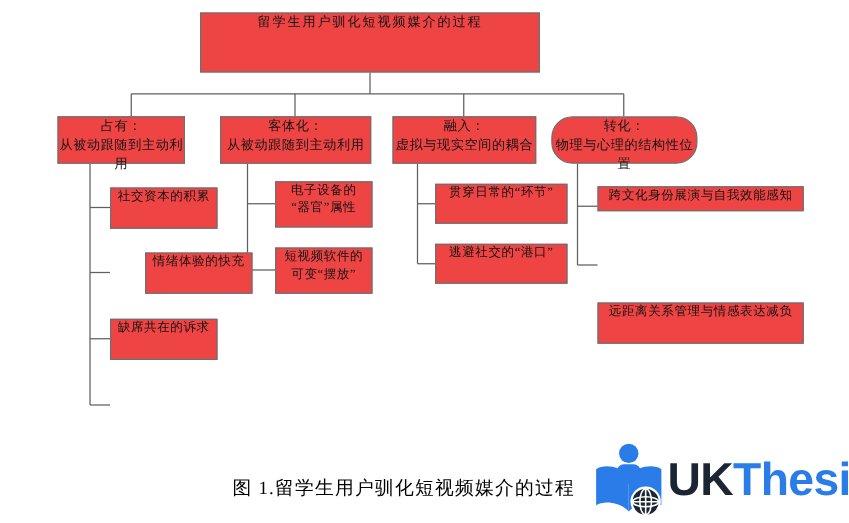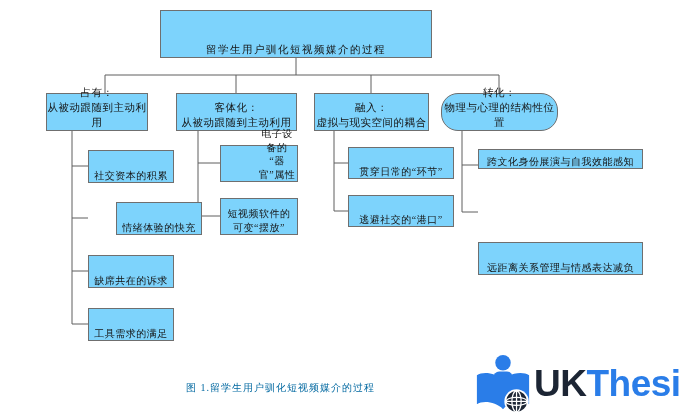--- a/index.html
+++ b/index.html
@@ -9,51 +9,51 @@
     background:#ffffff;
     overflow:hidden;
     font-family:"Liberation Serif","DejaVu Serif",serif;
   }
   .connectors{position:absolute;left:0;top:0;pointer-events:none;}
   .connectors line{stroke:#5f5f5f;stroke-width:1;}
   .box{
     position:absolute;
     box-sizing:border-box;
     border:1px solid #6f6f6f;
-    background:#7dd3fc;
+    background:#ef4444;
     display:flex;
     flex-direction:column;
     align-items:center;
-    justify-content:flex-end;
+    justify-content:flex-start;
     text-align:center;
     color:#141414;
   }
   .root-box{left:160px;top:10px;width:272px;height:48px;font-size:10.5px;letter-spacing:1.5px;}
   .branch{font-size:10.5px;line-height:15px;letter-spacing:0.5px;}
   .b0{left:46px;top:93px;width:102px;height:38px;}
   .b1{left:176px;top:93px;width:121px;height:38px;}
   .b2{left:314px;top:93px;width:115px;height:38px;}
   .b3{left:441px;top:93px;width:117px;height:38px;border-radius:17px;}
   .leaf{font-size:10px;line-height:13.5px;letter-spacing:0.5px;}
   .l00{left:88px;top:150px;width:86px;height:33px;}
   .l01{left:88px;top:202px;width:86px;height:33px;margin-left:28px;}
   .l02{left:88px;top:255px;width:86px;height:33px;}
   .l03{left:88px;top:308px;width:86px;height:33px;}
-  .l10{left:220px;top:145px;width:78px;height:37px;padding-left:36px;}
+  .l10{left:220px;top:145px;width:78px;height:37px;}
   .l11{left:220px;top:198px;width:78px;height:37px;}
   .l20{left:348px;top:147px;width:106px;height:32px;}
   .l21{left:348px;top:195px;width:106px;height:32px;}
   .l30{left:478px;top:149px;width:165px;height:20px;}
   .l31{left:478px;top:196px;width:165px;height:33px;margin-top:46px;}
   .caption{
     position:absolute;
     left:186px;top:381px;
-    font-size:10px;
+    font-size:15px;
     letter-spacing:1px;
-    color:#0369a1;
+    color:#000000;
     white-space:nowrap;
   }
   .logo{
     position:absolute;
     left:474px;top:354px;
     display:flex;
     align-items:center;
   }
   .logo-icon{width:58px;height:60px;flex:0 0 auto;}
   .logo-text{
@@ -125,23 +125,20 @@
 
   <div class="box leaf l00">
     <div>社交资本的积累</div>
   </div>
   <div class="box leaf l01">
     <div>情绪体验的快充</div>
   </div>
   <div class="box leaf l02">
     <div>缺席共在的诉求</div>
   </div>
-  <div class="box leaf l03">
-    <div>工具需求的满足</div>
-  </div>
 
   <div class="box leaf l10">
     <div>电子设备的</div>
     <div>“器官”属性</div>
   </div>
   <div class="box leaf l11">
     <div>短视频软件的</div>
     <div>可变“摆放”</div>
   </div>
 

